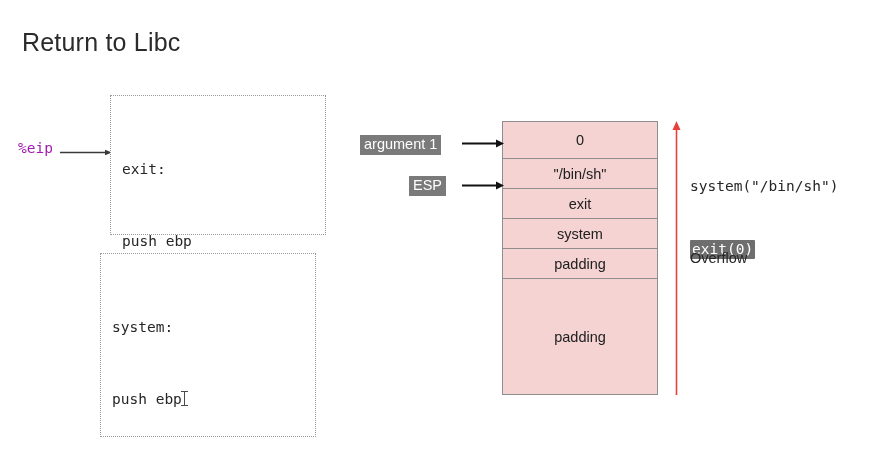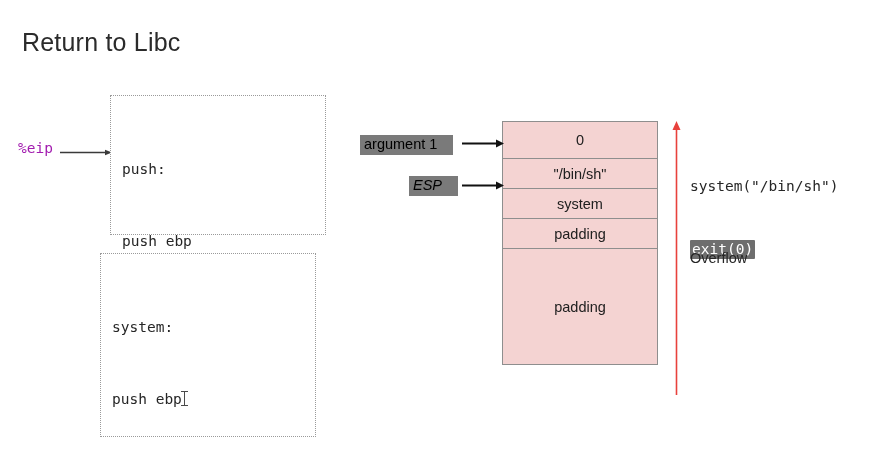--- a/index.html
+++ b/index.html
@@ -135,29 +135,29 @@
     color: #202020;
   }
   .stack-row:last-child {
     border-bottom: none;
   }
 
   
   .sel-label {
     position: absolute;
     background: #7a7a7a;
-    color: #000000;
-    font-family: "Liberation Sans", sans-serif;
-    font-size: 14.5px;
-    padding: 2px 16px 3px 4px;
+    color: #ffffff;
+    font-family: "Liberation Sans", sans-serif;
+    font-size: 14.5px;
+    padding: 2px 4px 3px 4px;
     white-space: nowrap;
     line-height: 15px;
   }
   #label-argument1 { left: 360px; top: 135px; }
-  #label-esp       { left: 409px; top: 176px; font-style: italic; }
+  #label-esp       { left: 409px; top: 176px; }
 
   .ptr-arrow {
     position: absolute;
     height: 11px;
     width: 42px;
   }
   #arrow-argument1 { left: 462px; top: 138px; }
   #arrow-esp       { left: 462px; top: 180px; }
 
   
@@ -199,41 +199,42 @@
 
   <div id="eip-label">%eip</div>
 
   <svg id="eip-arrow" viewBox="0 0 52 9">
     <line x1="0" y1="4.5" x2="45" y2="4.5" stroke="#3a3a3a" stroke-width="1.3"></line>
     <polygon points="45,1.8 52,4.5 45,7.2" fill="#3a3a3a"></polygon>
   </svg>
 
   <div class="code-box" id="code-box-exit">
     <div class="code-lines">
-      <div class="code-line">push:</div>
+      <div class="code-line">exit:</div>
       <div class="code-line">push ebp</div>
       <div class="code-line">mov ebp, esp</div>
       <div class="code-line">...</div>
       <div class="code-line">ret</div>
     </div>
   </div>
 
   <div class="code-box" id="code-box-system">
     <div class="code-lines">
       <div class="code-line">system:</div>
       <div class="code-line"><span>push ebp</span><span class="ibeam"></span></div>
       
       
       
     </div>
   </div>
 
   <div id="stack">
     <div class="stack-row" style="height:37px">0</div>
     <div class="stack-row" style="height:30px">"/bin/sh"</div>
+    <div class="stack-row" style="height:30px">exit</div>
     <div class="stack-row" style="height:30px">system</div>
     <div class="stack-row" style="height:30px">padding</div>
     <div class="stack-row" style="height:115px">padding</div>
   </div>
 
   <div class="sel-label" id="label-argument1">argument 1</div>
   <svg class="ptr-arrow" id="arrow-argument1" viewBox="0 0 42 11">
     <line x1="0" y1="5.5" x2="34" y2="5.5" stroke="#111111" stroke-width="2.2"></line>
     <polygon points="34,1.5 42,5.5 34,9.5" fill="#111111"></polygon>
   </svg>

